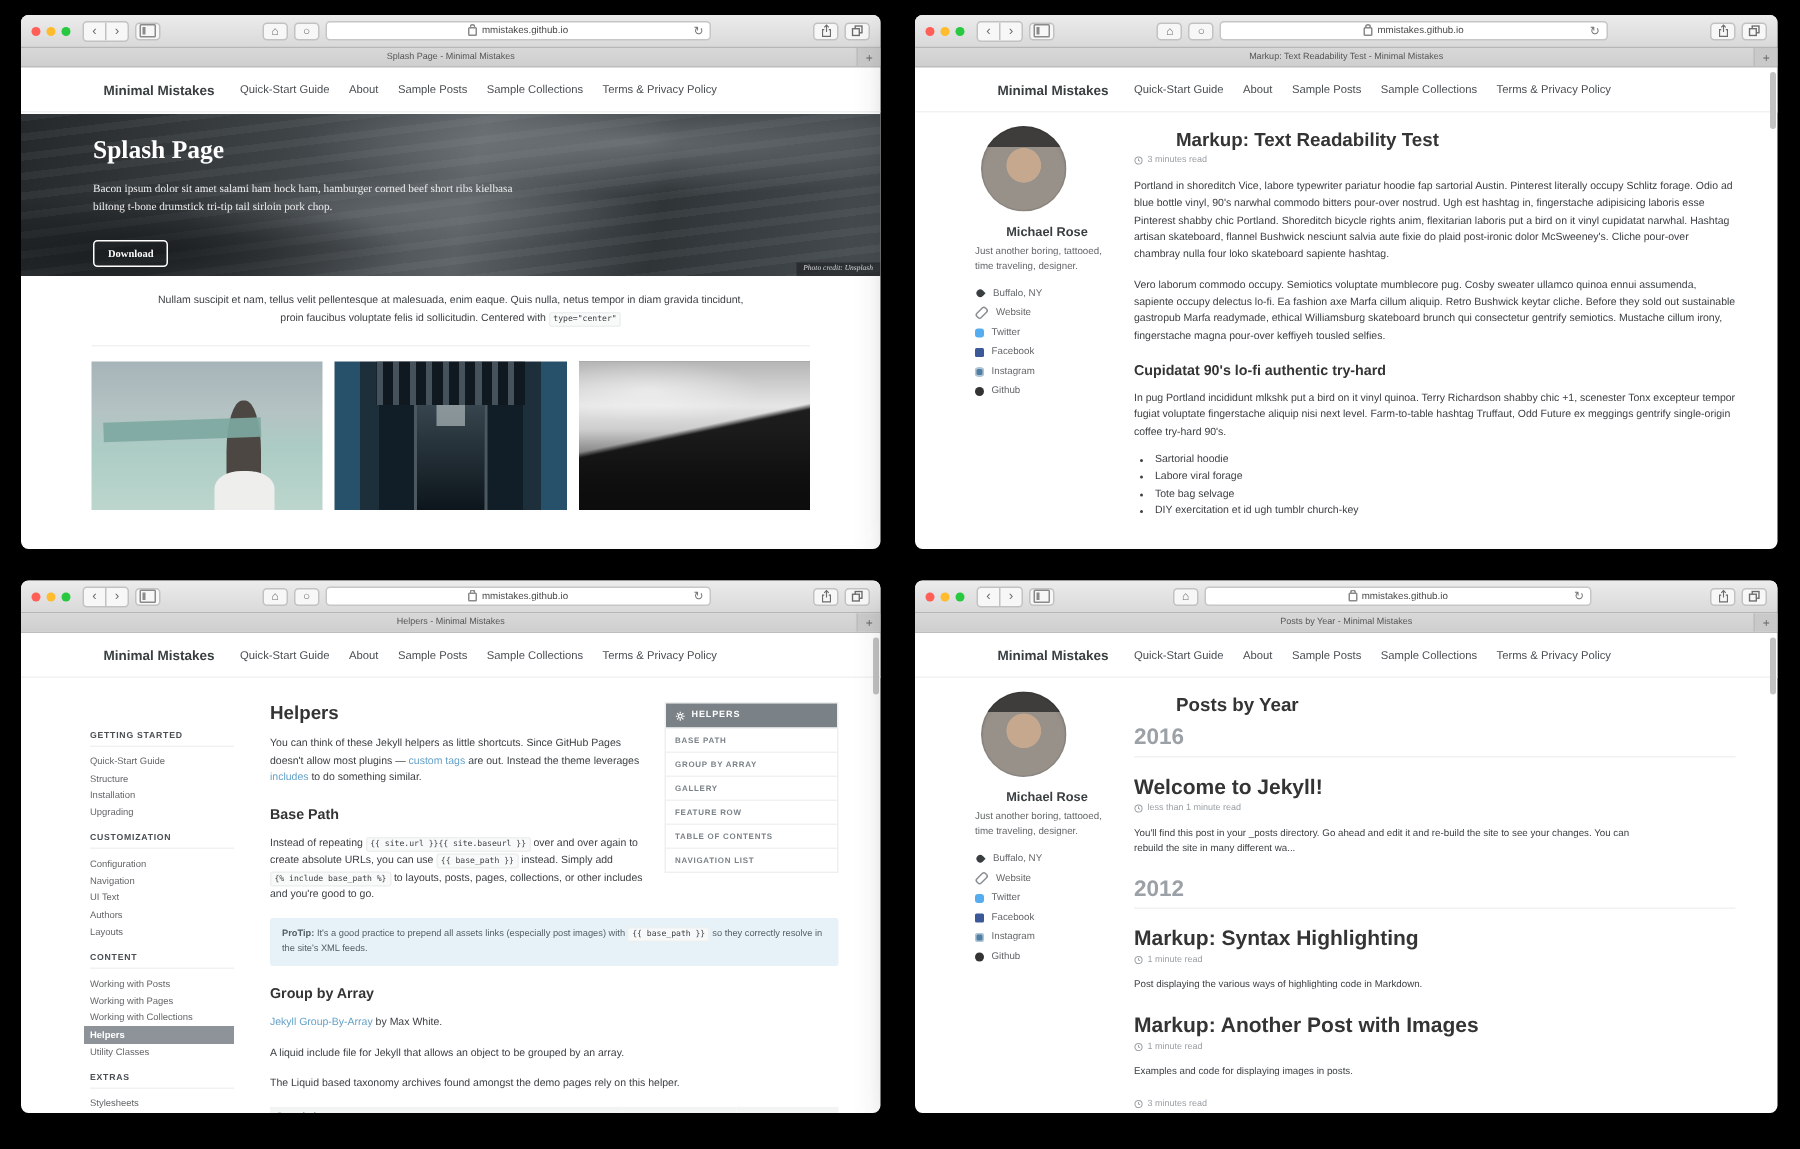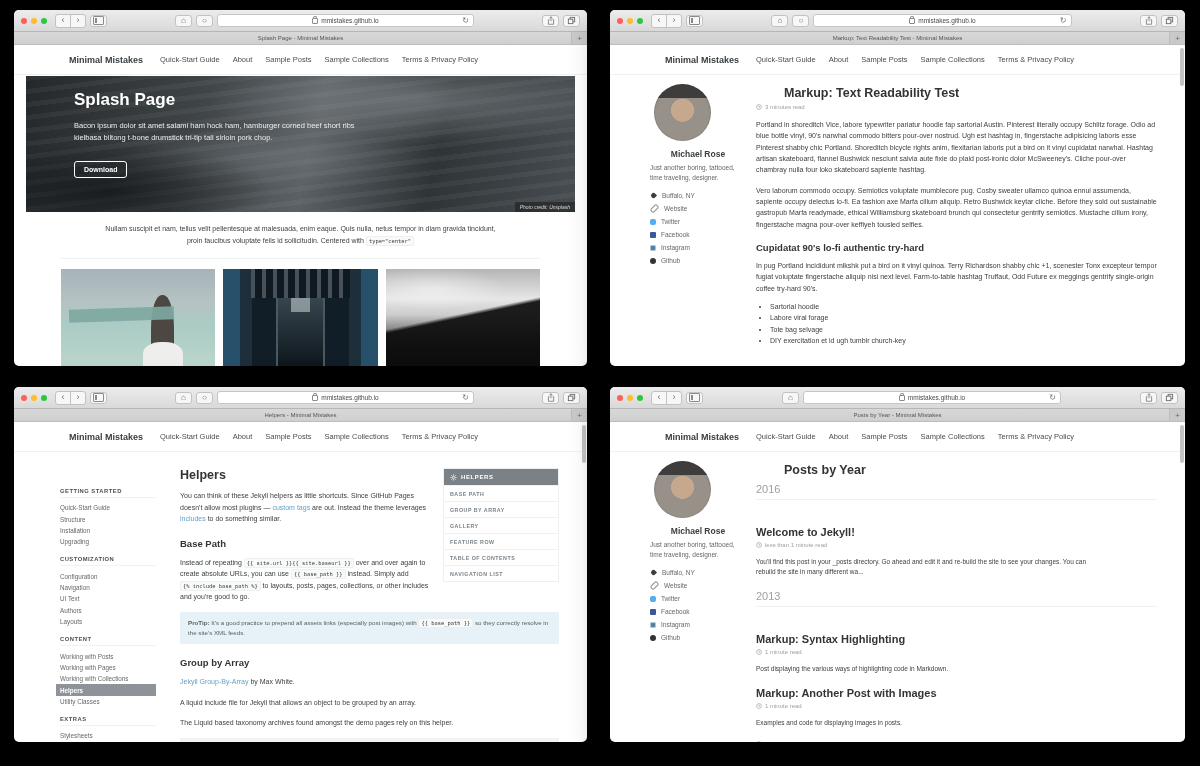--- a/index.html
+++ b/index.html
@@ -50,27 +50,27 @@
   .sitenav{height:29px;display:flex;align-items:center;padding:0 30px 0 55px;border-bottom:1px solid #f0f1f1;background:#fff;}
   .brand{font-size:9px;font-weight:bold;color:#393e41;}
   .navlinks{display:flex;margin-left:17px;gap:13px;}
   .navlink{font-size:7.5px;color:#494e52;white-space:nowrap;}
 
   
   .vscroll{position:absolute;right:1px;top:36px;bottom:3px;width:4px;}
   .vscroll .thumb{position:absolute;top:2px;width:4px;height:38px;background:#c3c3c3;border-radius:2px;}
 
   
-  .hero{position:relative;margin:1px 12px 0;height:136px;overflow:hidden;
+  .hero{position:relative;margin:1px 0 0;height:108px;overflow:hidden;
     background:
       radial-gradient(ellipse 60% 50% at 72% 18%, rgba(150,156,160,.5), transparent 65%),
       radial-gradient(ellipse 50% 60% at 15% 85%, rgba(12,14,16,.65), transparent 60%),
       radial-gradient(ellipse 45% 40% at 45% 60%, rgba(130,136,140,.35), transparent 60%),
       repeating-linear-gradient(173deg, rgba(205,210,213,.06) 0 5px, transparent 5px 13px),
-      linear-gradient(103deg,#24282b 0%,#3e4346 30%,#5a6064 52%,#2f3437 74%,#474d51 100%);}
+      linear-gradient(103deg,#24282b 0%,#3e4346 30%,#5a6064 52%,#2f3437 74%,#474d51 100%); font-family: Liberation Serif, serif;}
   .hero-inner{position:absolute;left:48px;top:14px;color:#fff;}
   .hero-title{font-size:17px;font-weight:bold;margin:0 0 10px;}
   .hero-excerpt{font-size:7.5px;line-height:1.65;color:#ececec;width:285px;margin:0 0 13px;}
   .hero-btn{display:inline-block;border:1px solid #fff;border-radius:3px;padding:4px 9px;
     font-size:7px;font-weight:bold;color:#fff;}
   .hero-credit{position:absolute;right:0;bottom:0;background:rgba(25,27,29,.55);color:#d8d8d8;
     font-size:5px;font-style:italic;padding:2px 5px;}
   .intro{text-align:center;font-size:7px;color:#3d4144;width:392px;margin:11px auto 0;line-height:1.7;}
   .divider{border:none;border-top:1px solid #f0f1f1;margin:11px 47px 0;}
   .features{display:flex;gap:8px;padding:10px 47px 0;}
@@ -140,24 +140,24 @@
   .toc-item{font-size:5.3px;font-weight:bold;letter-spacing:.5px;color:#7a8288;text-transform:uppercase;
     padding:4.5px 6px;border-top:1px solid #f0f1f1;}
   .notice{background:#e6f2f8;border-radius:2px;padding:6px 8px;font-size:6.2px;color:#556066;
     line-height:1.65;margin:4px 0 4px;clear:both;}
   .dtable{width:100%;border-collapse:collapse;margin-top:2px;}
   .dtable th{background:#f2f3f3;text-align:left;font-size:6px;color:#3d4144;padding:4px 5px;
     border-bottom:1px solid #e3e5e5;font-weight:bold;}
   .dtable .c2{width:20%;} .dtable .c3{width:18%;}
 
   
-  .year-h{font-size:11px;color:#9ba1a6;font-weight:normal;margin:6px 0 26px;padding-bottom:4px;
+  .year-h{font-size:15px;color:#9ba1a6;font-weight:bold;margin:6px 0 11px;padding-bottom:4px;
     border-bottom:1px solid #f0f1f1;}
   .post{margin-bottom:13px;}
-  .post-title{font-size:11px;font-weight:bold;color:#343434;margin:0 0 3.5px;}
+  .post-title{font-size:14px;font-weight:bold;color:#343434;margin:0 0 3.5px;}
   .post-ex{font-size:6.5px;color:#3d4144;line-height:1.6;max-width:336px;margin-top:3px;}
 </style>
 </head>
 <body>
 
 <div class="window" id="w1">
   <div class="toolbar">
     <div class="traffic">
       <span class="tl red"></span>
       <span class="tl yellow"></span>
@@ -620,21 +620,21 @@
               <g fill="none" stroke="#9ba1a6" stroke-width="0.9">
                 <circle cx="4" cy="4" r="3.2"></circle>
                 <path d="M4 2.2V4l1.3.8"></path>
               </g>
             </svg>
           <span>less than 1 minute read</span>
         </div>
         <div class="post-ex">You'll find this post in your _posts directory. Go ahead and edit it and re-build the site to see your changes. You can rebuild the site in many different wa...</div>
       </div>
 
-      <div class="year-h">2013</div>
+      <div class="year-h">2012</div>
       <div class="post">
         <div class="post-title">Markup: Syntax Highlighting</div>
         <div class="pmeta">
           <svg width="6" height="6" viewBox="0 0 8 8">
               <g fill="none" stroke="#9ba1a6" stroke-width="0.9">
                 <circle cx="4" cy="4" r="3.2"></circle>
                 <path d="M4 2.2V4l1.3.8"></path>
               </g>
             </svg>
           <span>1 minute read</span>

